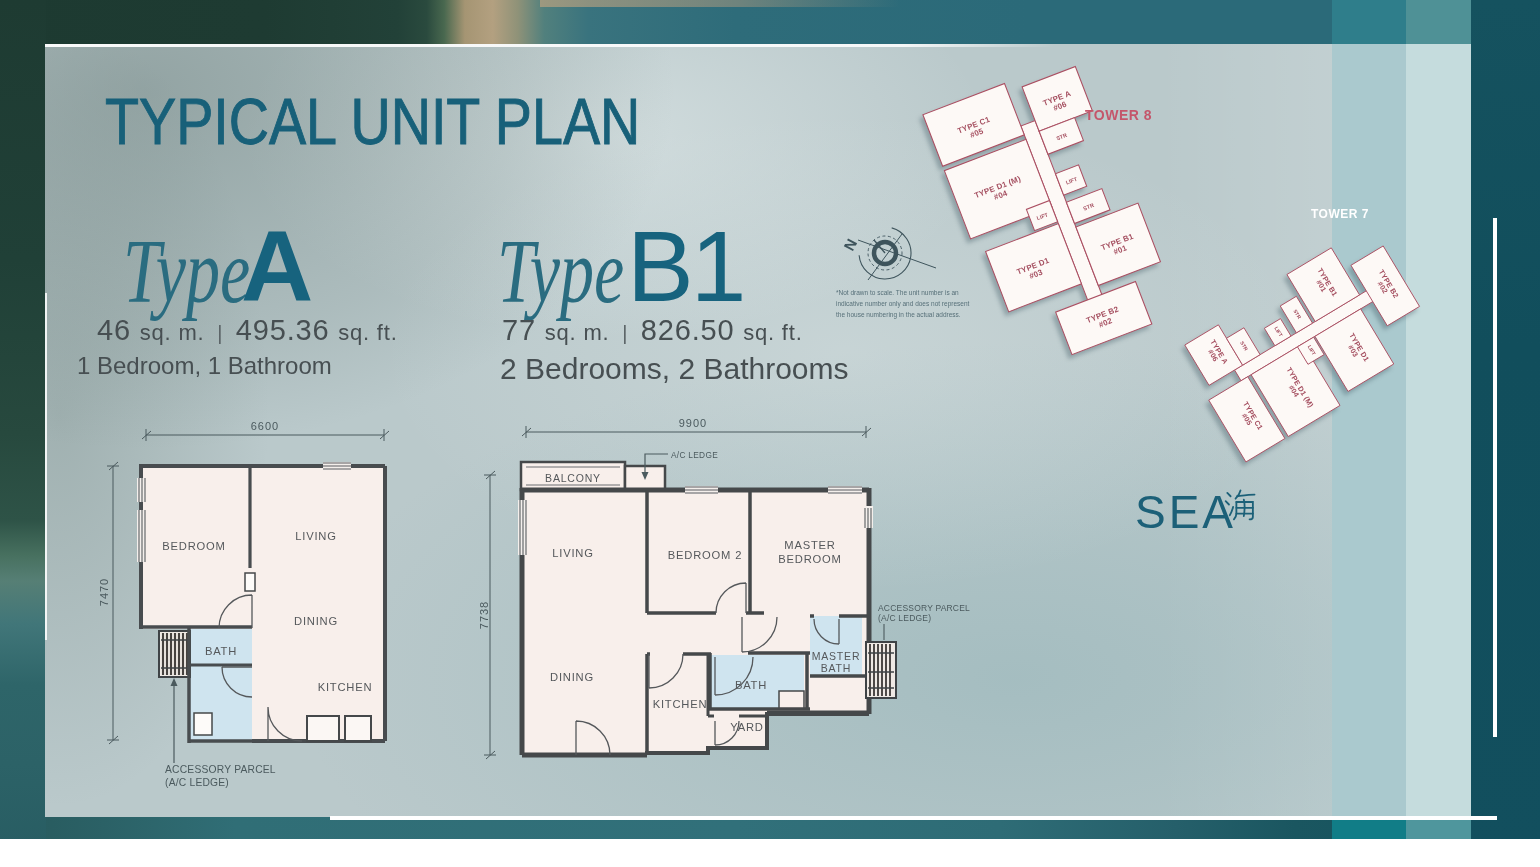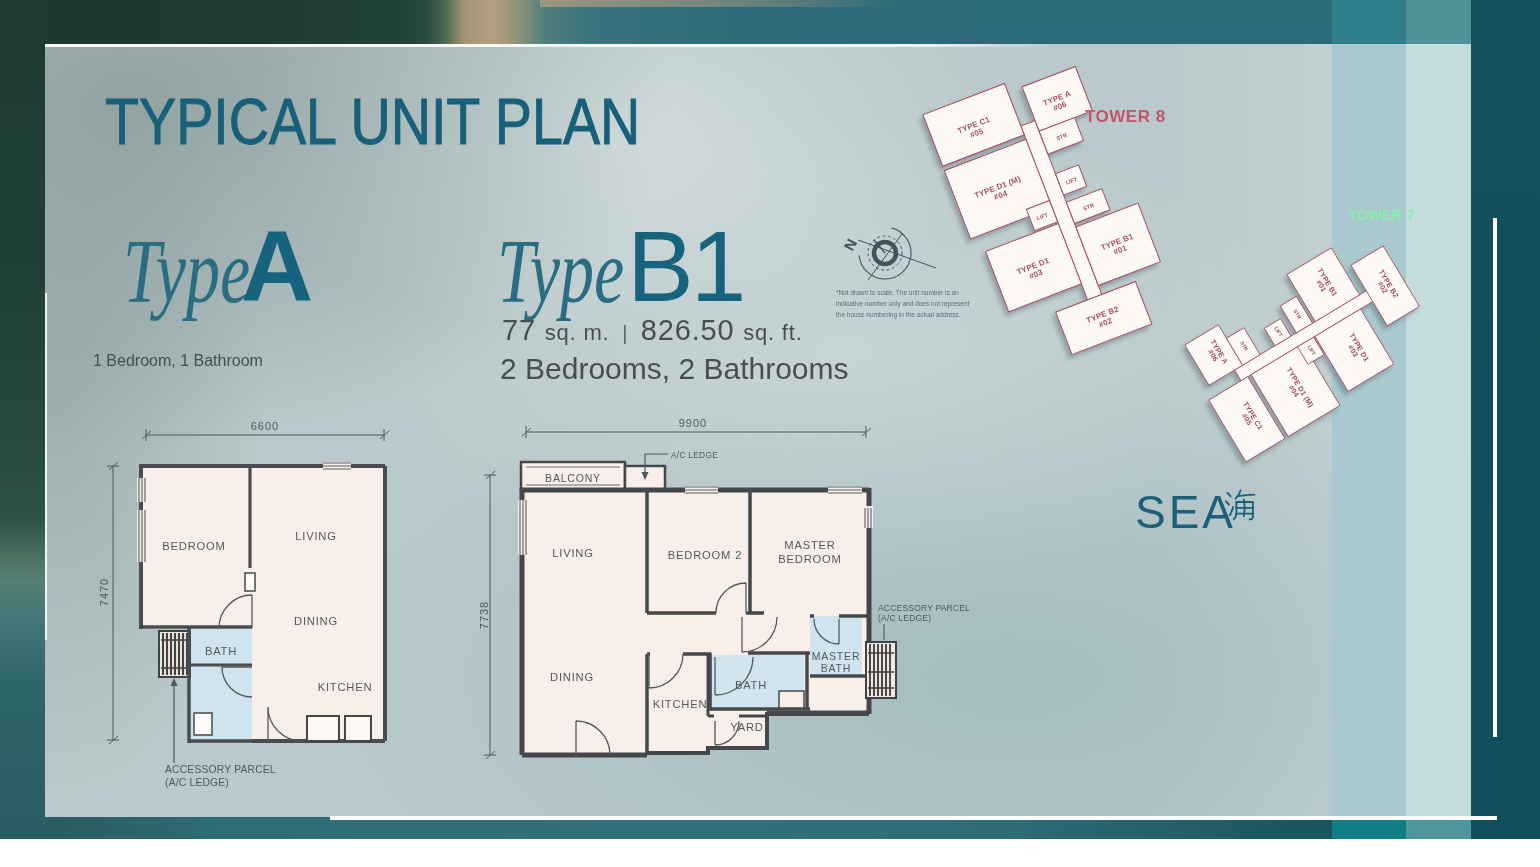--- a/index.html
+++ b/index.html
@@ -52,22 +52,23 @@
   <div class="abs" style="left:330px;top:816px;width:1167px;height:4px;background:#ffffff;"></div>
 
   <div class="abs" style="left:1493px;top:218px;width:4px;height:519px;background:#ffffff;"></div>
 
   <div class="abs" style="left:105px;top:85px;width:700px;font-size:64px;font-weight:normal;-webkit-text-stroke:0.9px #186079;letter-spacing:0px;color:#186079;transform:scaleX(0.87);transform-origin:0 0;">TYPICAL UNIT PLAN</div>
 
   <div class="abs" style="left:123px;top:218px;font-family:'Liberation Serif',serif;font-style:italic;font-size:92px;color:#2a6c80;transform:scaleX(0.74);transform-origin:0 0;">Type</div>
 
   <div class="abs" style="left:241px;top:209px;font-size:100px;font-weight:bold;color:#17637e;">A</div>
 
-
-  <div class="abs" style="left:93px;top:352px;color:#474f52;font-size:16px;">1 Bedroom, 1 Bathroom</div>
+  <div class="abs" style="left:97px;top:314px;color:#474f52;font-size:29px;letter-spacing:0.8px;white-space:nowrap;">46 <span style="font-size:22px;">sq. m.</span><span style="font-size:20px;color:#5a6366;">&nbsp;&nbsp;|&nbsp;&nbsp;</span>495.36 <span style="font-size:22px;">sq. ft.</span></div>
+
+  <div class="abs" style="left:77px;top:352px;color:#474f52;font-size:24px;">1 Bedroom, 1 Bathroom</div>
 
   <div class="abs" style="left:497px;top:218px;font-family:'Liberation Serif',serif;font-style:italic;font-size:92px;color:#2a6c80;transform:scaleX(0.74);transform-origin:0 0;">Type</div>
 
   <div class="abs" style="left:627px;top:209px;font-size:100px;font-weight:normal;letter-spacing:-3px;color:#17637e;">B1</div>
 
   <div class="abs" style="left:502px;top:314px;color:#474f52;font-size:29px;letter-spacing:0.8px;white-space:nowrap;text-align:center;">77 <span style="font-size:22px;">sq. m.</span><span style="font-size:20px;color:#5a6366;">&nbsp;&nbsp;|&nbsp;&nbsp;</span>826.50 <span style="font-size:22px;">sq. ft.</span></div>
 
   <div class="abs" style="left:500px;top:352px;color:#474f52;font-size:30px;">2 Bedrooms, 2 Bathrooms</div>
 
   <svg class="abs" style="left:95px;top:418px;" width="310" height="380" viewBox="0 0 310 380">
@@ -333,21 +334,21 @@
       </g>
       <g fill="#a54f60" font-size="5.8" font-weight="bold" text-anchor="middle">
         <text x="28" y="-72">STR</text>
         <text x="28" y="7">STR</text>
         <text x="-21" y="-1">LIFT</text>
         <text x="21" y="-25">LIFT</text>
       </g>
     </g>
   </svg>
 
-  <div class="abs" style="left:1085px;top:107px;font-size:17px;font-weight:bold;letter-spacing:0.5px;color:#c4566b;">TOWER 8</div>
+  <div class="abs" style="left:1085px;top:107px;font-size:14px;font-weight:bold;letter-spacing:0.5px;color:#c4566b;">TOWER 8</div>
 
   <svg class="abs" style="left:1158px;top:198px;filter:drop-shadow(-3px 4px 2px rgba(70,95,105,0.40));" width="312" height="300" viewBox="0 0 312 300">
     <g transform="translate(147,137) rotate(-121) scale(0.784)" font-family="Liberation Sans, sans-serif">
       <g fill="#fdf9f6" stroke="#ab4f62" stroke-width="1.1">
 
         <rect x="-8" y="-100" width="16" height="200"></rect>
 
         <rect x="-100" y="-148" width="92" height="58"></rect>
 
         <rect x="8" y="-138" width="60" height="50"></rect>
@@ -384,21 +385,21 @@
       </g>
       <g fill="#a54f60" font-size="6.4" font-weight="bold" text-anchor="middle">
         <text x="28" y="-72" transform="rotate(180,28,-74)">STR</text>
         <text x="28" y="7" transform="rotate(180,28,5)">STR</text>
         <text x="-21" y="-1" transform="rotate(180,-21,-3)">LIFT</text>
         <text x="21" y="-25" transform="rotate(180,21,-27)">LIFT</text>
       </g>
     </g>
   </svg>
 
-  <div class="abs" style="left:1311px;top:207px;font-size:14px;font-weight:bold;letter-spacing:0.5px;color:#86efac;margin-left:37px;">TOWER 7</div>
+  <div class="abs" style="left:1311px;top:207px;font-size:12px;font-weight:bold;letter-spacing:0.5px;color:#ffffff;">TOWER 7</div>
 
   <svg class="abs" style="left:838px;top:218px;" width="104" height="88" viewBox="0 0 104 88">
     <g stroke="#3e545c" fill="none">
       <path d="M53.7,9.9 A26,26 0 1 1 21.1,37.3" stroke-width="1.1"></path>
       <circle cx="47" cy="35" r="17" stroke-width="0.9" stroke-dasharray="3,2.5"></circle>
       <circle cx="47" cy="35" r="11" stroke-width="4.5"></circle>
       <path d="M20,22 L98,50" stroke-width="1"></path>
       <path d="M30,62 L64,16" stroke-width="1"></path>
       <path d="M47,35 L36,22" stroke-width="1.3"></path>
     </g>

